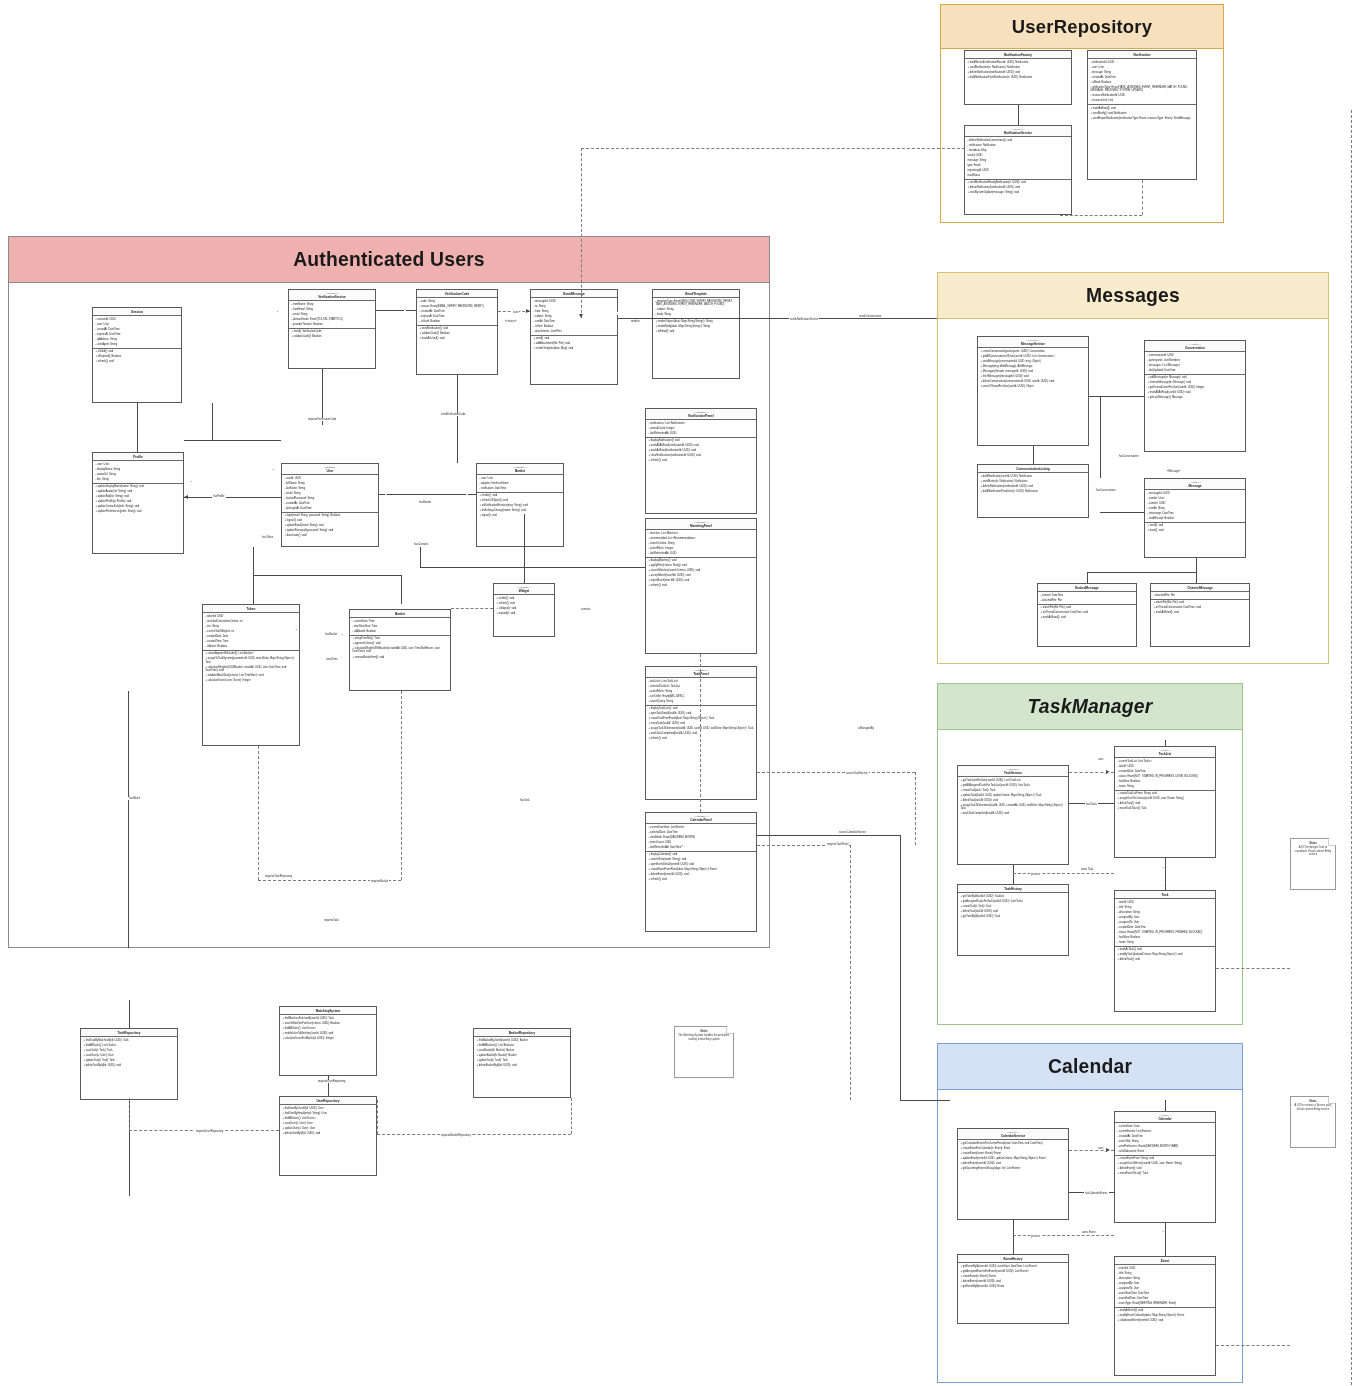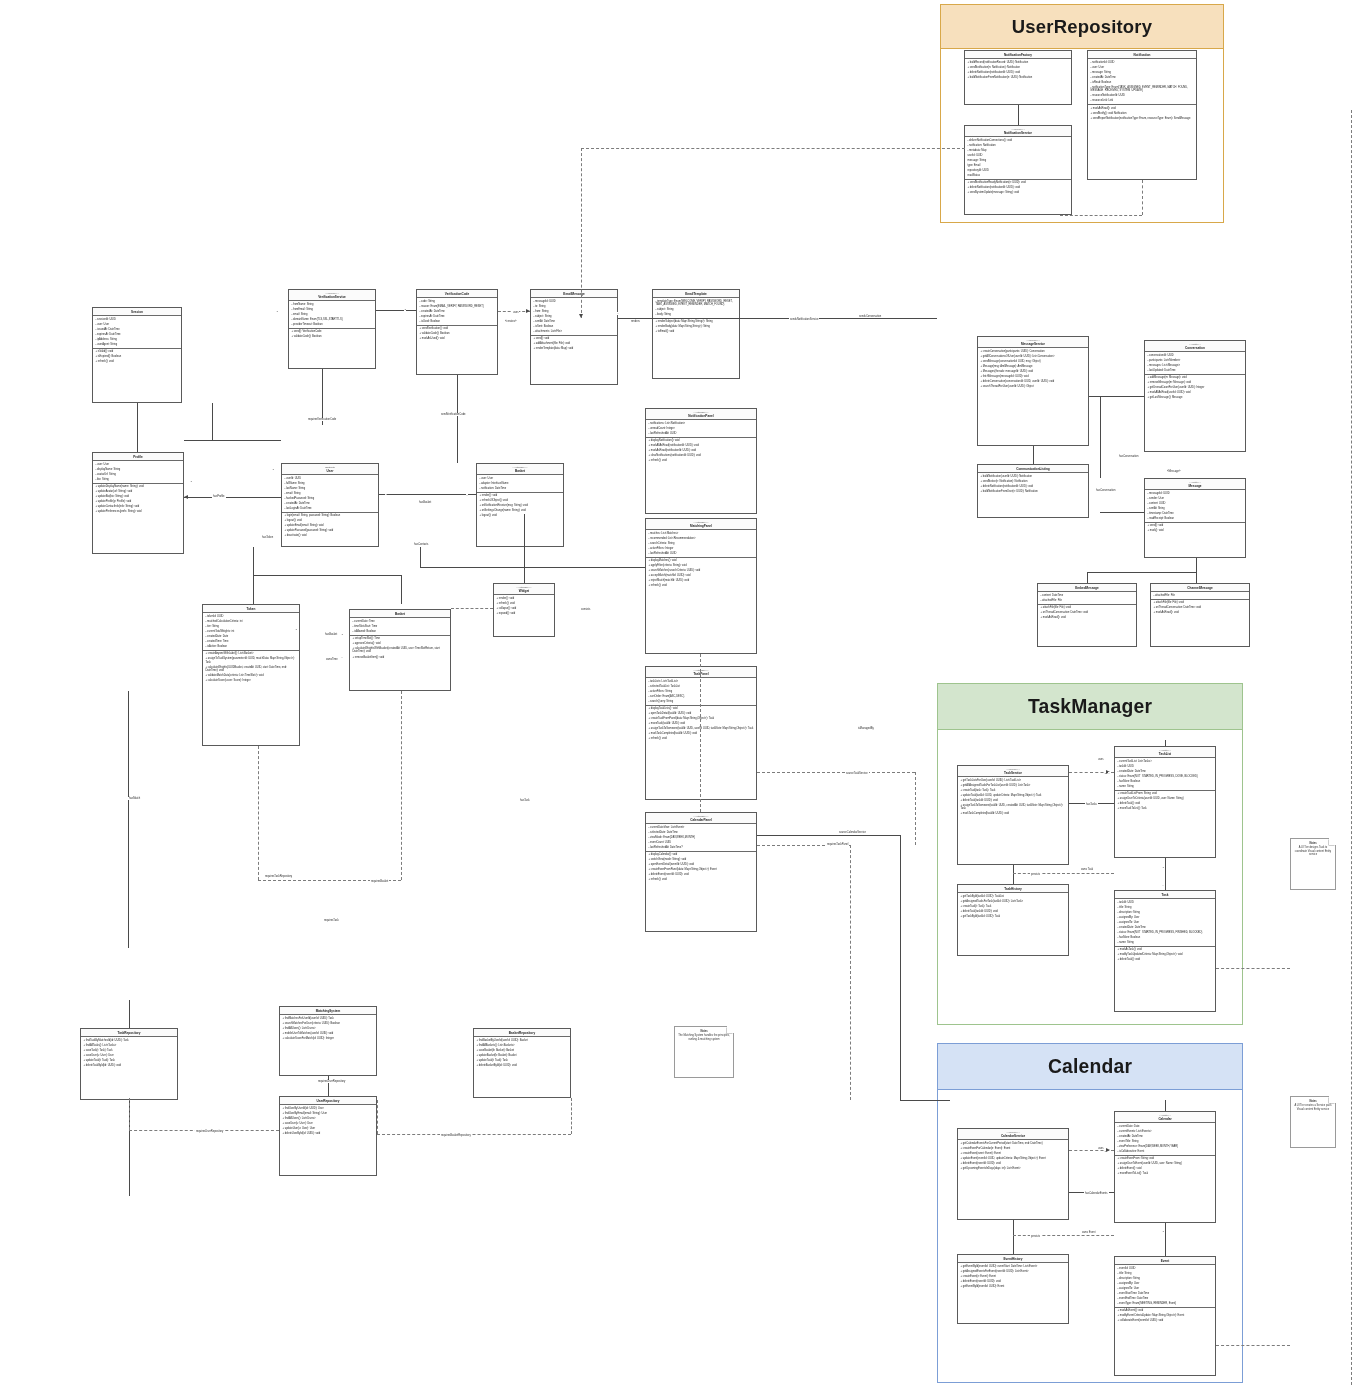--- a/index.html
+++ b/index.html
@@ -51,22 +51,32 @@
 </style>
 </head>
 <body>
 
 <div class="canvas" id="canvas">
     <div class="pkg" style="left: 940px; top: 4px; width: 284px; height: 219px; border: 1px solid rgb(216, 168, 74);">
       <div class="pkg-hd" style="height: 44px; background: rgb(247, 224, 189); border-bottom: 1px solid rgb(216, 168, 74); font-size: 18.48px;">
         <span>UserRepository</span>
       </div>
     </div>
+    <div class="pkg" style="left: 8px; top: 236px; width: 762px; height: 712px; border: 1px solid rgb(138, 138, 138);">
+      <div class="pkg-hd" style="height: 46px; background: rgb(239, 176, 176); border-bottom: 1px solid rgb(138, 138, 138); font-size: 19.32px;">
+        <span>Authenticated Users</span>
+      </div>
+    </div>
+    <div class="pkg" style="left: 937px; top: 272px; width: 392px; height: 392px; border: 1px solid rgb(216, 194, 118);">
+      <div class="pkg-hd" style="height: 46px; background: rgb(248, 236, 204); border-bottom: 1px solid rgb(216, 194, 118); font-size: 19.32px;">
+        <span>Messages</span>
+      </div>
+    </div>
     <div class="pkg" style="left: 937px; top: 683px; width: 306px; height: 342px; border: 1px solid rgb(158, 196, 142);">
-      <div class="pkg-hd" style="height: 46px; background: rgb(211, 229, 205); border-bottom: 1px solid rgb(158, 196, 142); font-size: 19.32px;">
+      <div class="pkg-hd" style="height: 46px; background: rgb(211, 229, 205); border-bottom: 1px solid rgb(158, 196, 142); font-size: 19.32px; font-style: italic;">
         <span>TaskManager</span>
       </div>
     </div>
     <div class="pkg" style="left: 937px; top: 1043px; width: 306px; height: 340px; border: 1px solid rgb(124, 158, 214);">
       <div class="pkg-hd" style="height: 46px; background: rgb(213, 226, 245); border-bottom: 1px solid rgb(124, 158, 214); font-size: 19.32px;">
         <span>Calendar</span>
       </div>
     </div>
     <div class="cls" style="left: 92px; top: 307px; width: 90px; height: 96px;">
       <div class="ttl">Session</div>

